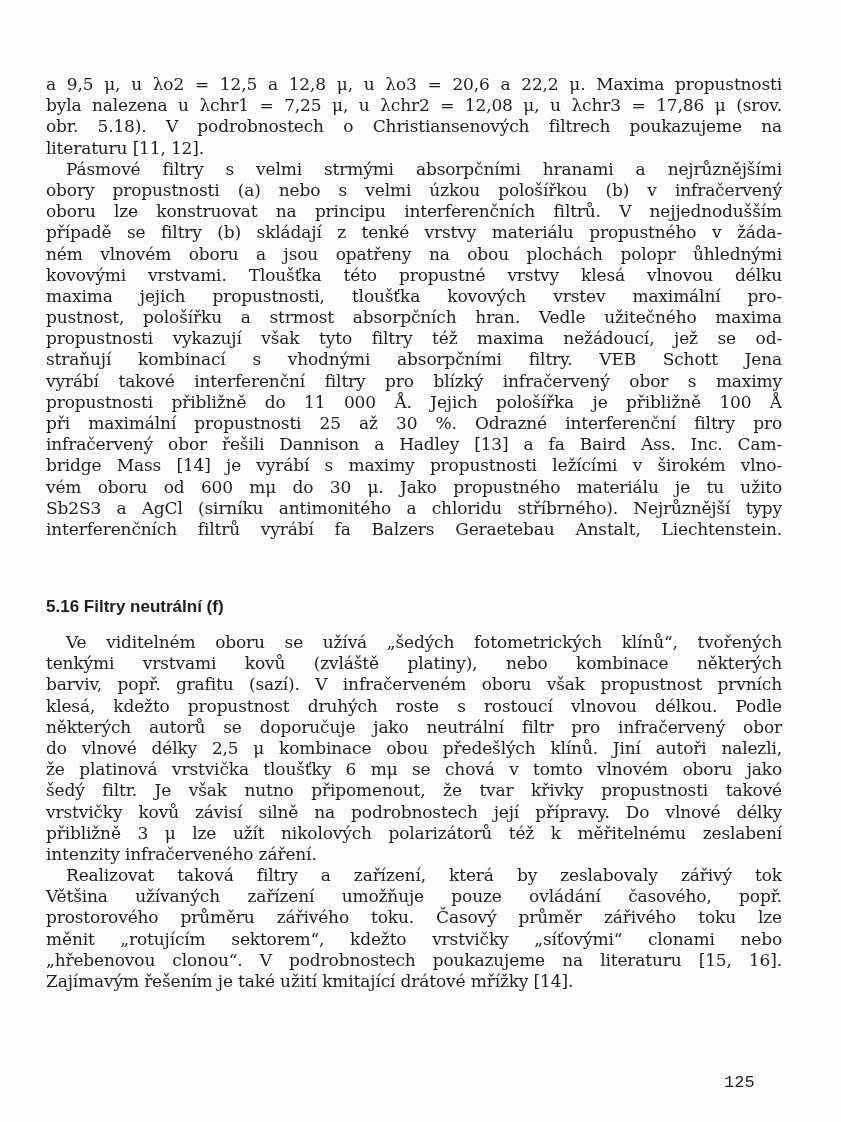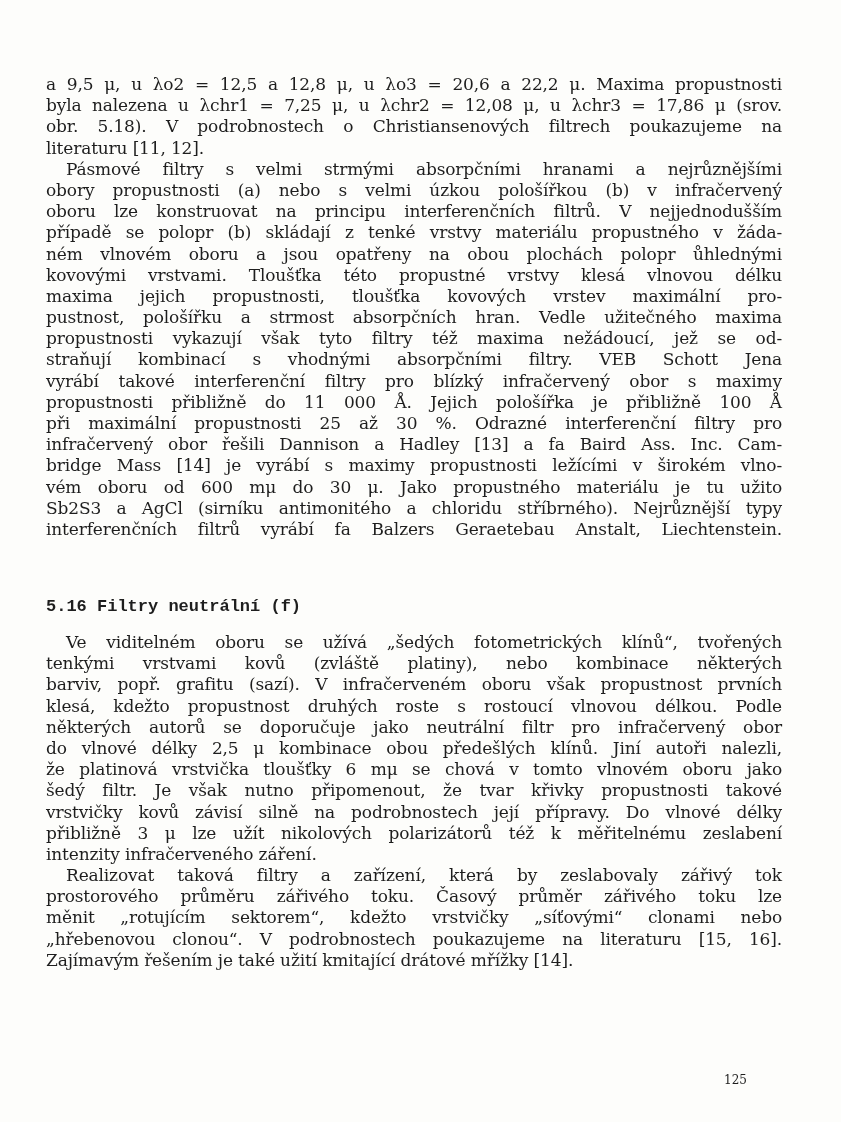--- a/index.html
+++ b/index.html
@@ -4,40 +4,40 @@
 <style>
   html, body { margin: 0; padding: 0; background: #fdfdfb; }
   body { width: 841px; height: 1122px; position: relative; overflow: hidden;
          font-family: "DejaVu Serif", "Liberation Serif", serif; color: #1e1e1e; }
   .page { position: absolute; left: 46px; top: 62px; width: 736px; margin-top: 12px; }
   .line { font-size: 17px; line-height: 21.2px; white-space: nowrap;
           text-align: justify; text-align-last: justify; height: 21.2px;
           letter-spacing: -0.15px; }
   .line.last { text-align-last: left; }
   .line.indent { padding-left: 20px; }
-  .heading { font-family: Liberation Mono, monospace; font-weight: bold; font-size: 17px;
+  .heading { font-family: Liberation Sans, sans-serif; font-weight: bold; font-size: 17px;
              position: absolute; left: 46px; top: 597px; }
-  .folio { position: absolute; left: 724px; top: 1073px; font-size: 12px; }
+  .folio { position: absolute; left: 724px; top: 1073px; font-size: 17px; font-family: Liberation Mono, monospace; }
   .sec2 { position: absolute; left: 46px; top: 632px; width: 736px; }
 </style>
 </head>
 <body>
 
 <div class="page">
   <div>
     <div class="line">a 9,5 μ, u λo2 = 12,5 a 12,8 μ, u λo3 = 20,6 a 22,2 μ. Maxima propustnosti</div>
     <div class="line">byla nalezena u λchr1 = 7,25 μ, u λchr2 = 12,08 μ, u λchr3 = 17,86  μ (srov.</div>
     <div class="line">obr. 5.18). V podrobnostech o Christiansenových filtrech poukazujeme na</div>
     <div class="line last">literaturu [11, 12].</div>
   </div>
   <div>
     <div class="line indent">Pásmové filtry s velmi strmými absorpčními hranami a nejrůznějšími</div>
     <div class="line">obory propustnosti (a) nebo s velmi úzkou pološířkou (b) v infračervený</div>
     <div class="line">oboru lze konstruovat na principu interferenčních filtrů. V nejjednodušším</div>
-    <div class="line">případě se polopr (b) skládají z tenké vrstvy materiálu propustného v žáda-</div>
+    <div class="line">případě se filtry (b) skládají z tenké vrstvy materiálu propustného v žáda-</div>
     <div class="line">ném vlnovém oboru a jsou opatřeny na obou plochách polopr ůhlednými</div>
     <div class="line">kovovými vrstvami. Tloušťka této propustné vrstvy klesá vlnovou délku</div>
     <div class="line">maxima jejich propustnosti, tloušťka kovových vrstev maximální pro-</div>
     <div class="line">pustnost, pološířku a strmost  absorpčních hran. Vedle užitečného maxima</div>
     <div class="line">propustnosti vykazují však tyto filtry též maxima nežádoucí, jež se od-</div>
     <div class="line">straňují kombinací s vhodnými absorpčními filtry. VEB Schott Jena</div>
     <div class="line">vyrábí takové interferenční filtry pro blízký infračervený obor s maximy</div>
     <div class="line">propustnosti přibližně do 11 000 Å. Jejich pološířka je přibližně 100 Å</div>
     <div class="line">při maximální propustnosti 25 až 30 %. Odrazné interferenční filtry pro</div>
     <div class="line">infračervený obor řešili Dannison a Hadley [13] a fa Baird Ass. Inc. Cam-</div>
@@ -59,20 +59,21 @@
     <div class="line">některých autorů se doporučuje jako neutrální filtr pro infračervený obor</div>
     <div class="line">do vlnové délky 2,5 μ kombinace obou předešlých klínů. Jiní autoři nalezli,</div>
     <div class="line">že platinová vrstvička tloušťky 6 mμ se chová v tomto vlnovém oboru jako</div>
     <div class="line">šedý filtr. Je však nutno připomenout, že tvar křivky propustnosti takové</div>
     <div class="line">vrstvičky kovů závisí silně na podrobnostech její přípravy. Do vlnové délky</div>
     <div class="line">přibližně 3 μ lze užít nikolových polarizátorů též k měřitelnému zeslabení</div>
     <div class="line last">intenzity infračerveného záření.</div>
   </div>
   <div>
     <div class="line indent">Realizovat taková filtry a zařízení, která by zeslabovaly zářivý tok</div>
+    <div class="line">Většina užívaných zařízení umožňuje pouze ovládání časového, popř.</div>
     <div class="line">prostorového průměru zářivého toku. Časový průměr zářivého toku lze</div>
     <div class="line">měnit „rotujícím sektorem“, kdežto vrstvičky „síťovými“ clonami nebo</div>
     <div class="line">„hřebenovou clonou“. V podrobnostech poukazujeme na literaturu [15, 16].</div>
     <div class="line last">Zajímavým řešením je také užití kmitající drátové mřížky [14].</div>
   </div>
 </div>
 
 <div class="folio">125</div>
 
 </body></html>

